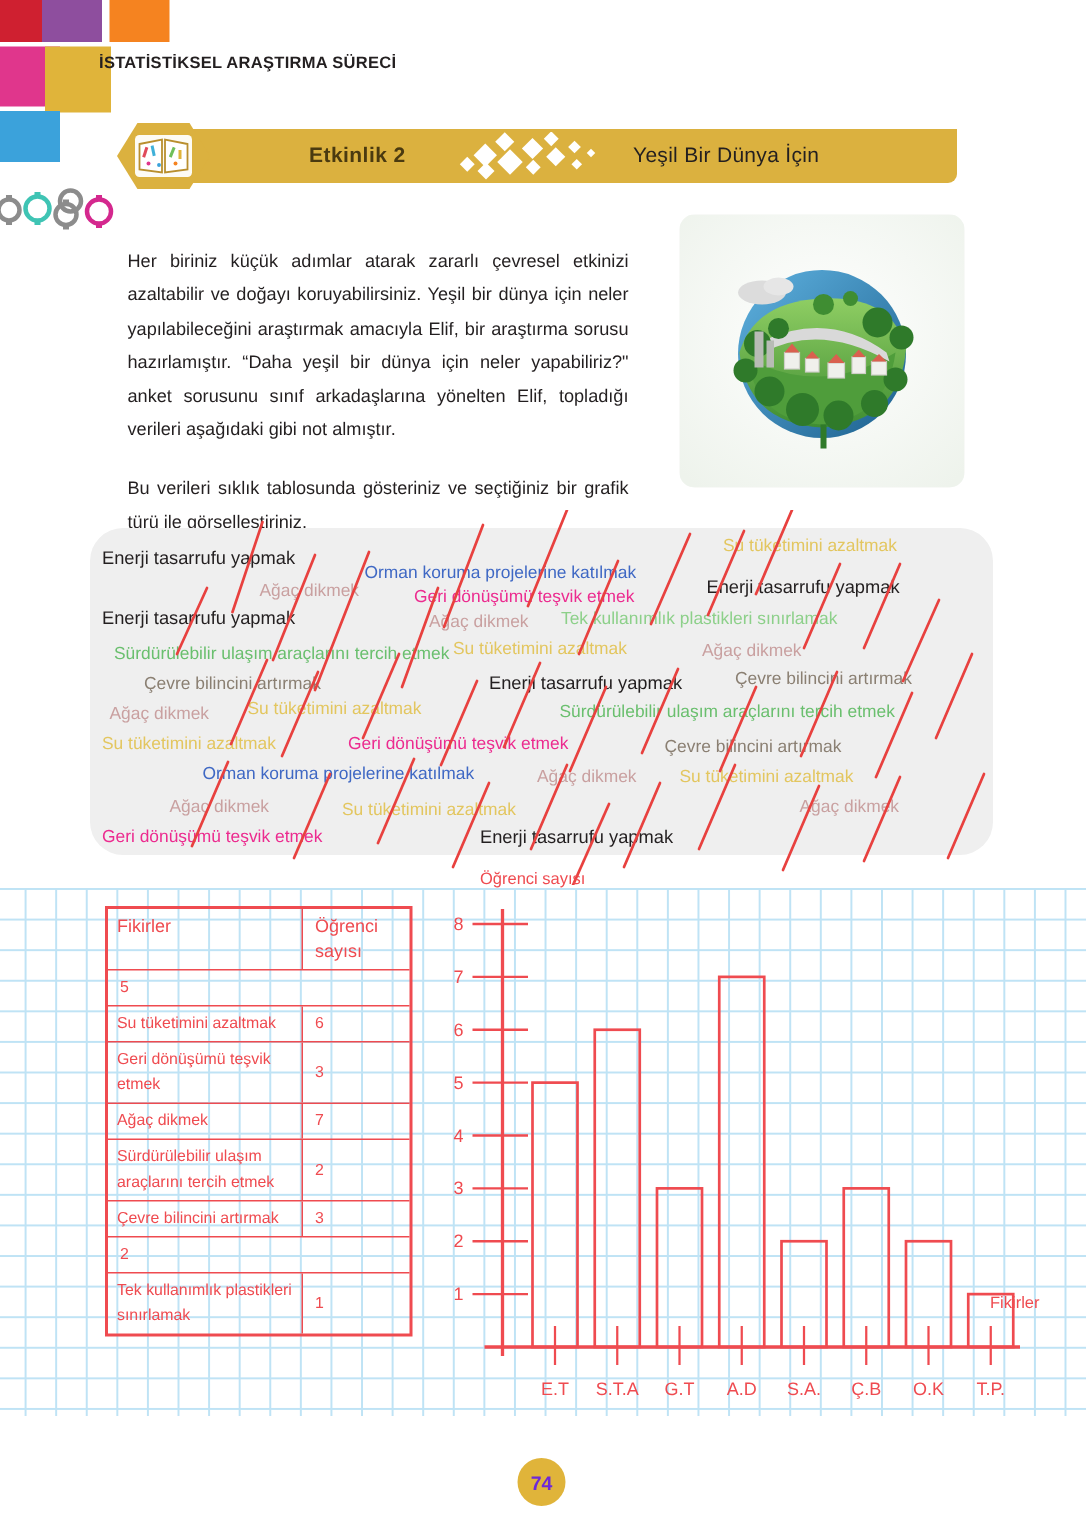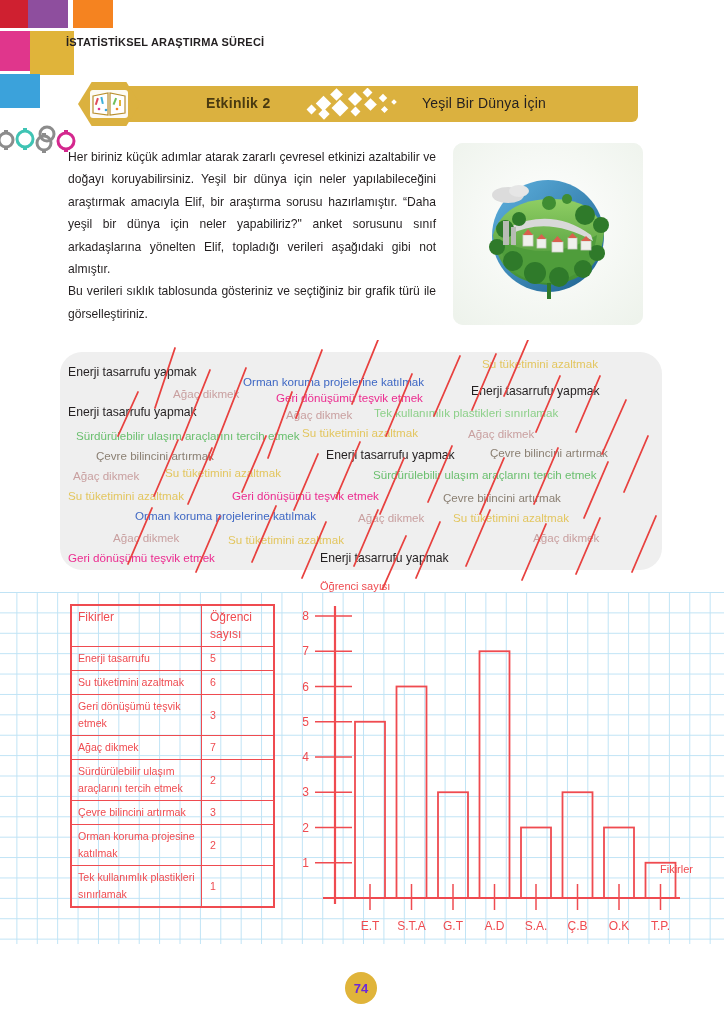--- a/index.html
+++ b/index.html
@@ -55,21 +55,21 @@
     font-size:14px;font-weight:normal;color:#231f20;letter-spacing:.2px;
     white-space:nowrap;
   }
   .dots{position:absolute;left:228px;top:2px;width:96px;height:32px;}
 
   
   .intro{
     position:absolute;left:68px;top:146px;width:368px;
     font-size:12.1px;line-height:22.4px;text-align:justify;color:#231f20;
   }
-  .intro p{margin:0;}
+  .intro p{margin:17px;}
   .intro p.second{text-indent:0;}
 
   
   .photo{
     position:absolute;left:453px;top:143px;width:190px;height:182px;
     border-radius:10px;overflow:hidden;background:#f3f6f2;
   }
 
   
   .notebox{
@@ -344,21 +344,20 @@
 </svg>
 
 <div class="gridpaper"></div>
 
 <div class="ftable">
   <div class="row head">
     <div class="c1">Fikirler</div>
     <div class="c2">Öğrenci sayısı</div>
   </div>
   <div class="row r-mid">
-    <div class="c1">Enerji tasarrufu</div>
     <div class="c2">5</div>
   </div>
   <div class="row r-mid">
     <div class="c1">Su tüketimini azaltmak</div>
     <div class="c2">6</div>
   </div>
   <div class="row r-mid">
     <div class="c1">Geri dönüşümü teşvik etmek</div>
     <div class="c2">3</div>
   </div>
@@ -368,21 +367,20 @@
   </div>
   <div class="row r-mid">
     <div class="c1">Sürdürülebilir ulaşım araçlarını tercih etmek</div>
     <div class="c2">2</div>
   </div>
   <div class="row r-mid">
     <div class="c1">Çevre bilincini artırmak</div>
     <div class="c2">3</div>
   </div>
   <div class="row r-mid">
-    <div class="c1">Orman koruma projesine katılmak</div>
     <div class="c2">2</div>
   </div>
   <div class="row r-mid">
     <div class="c1">Tek kullanımlık plastikleri sınırlamak</div>
     <div class="c2">1</div>
   </div>
 </div>
 
 <div class="chart">
   <div class="chart-ylabel">Öğrenci sayısı</div>

